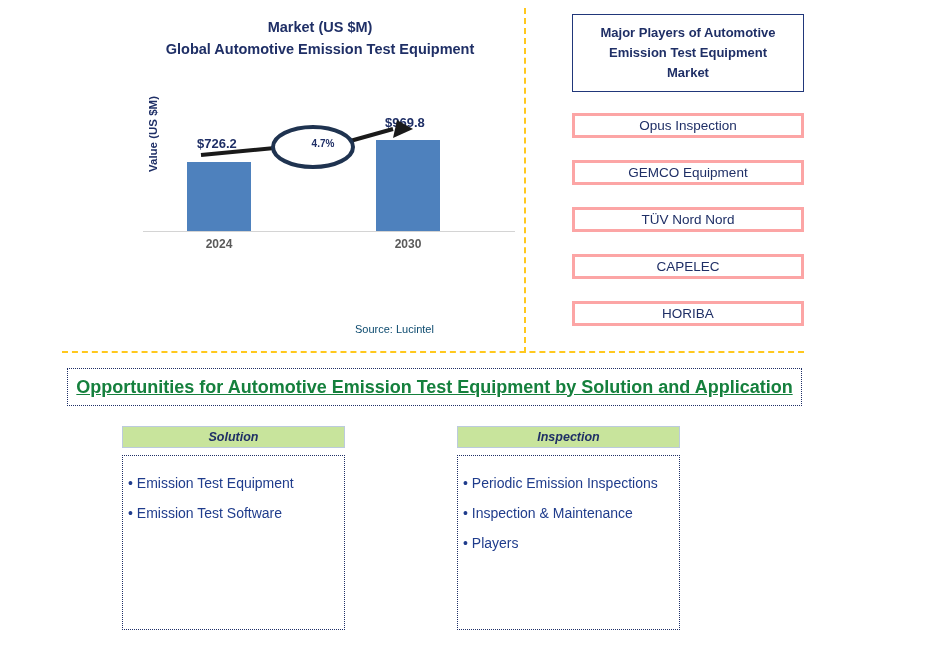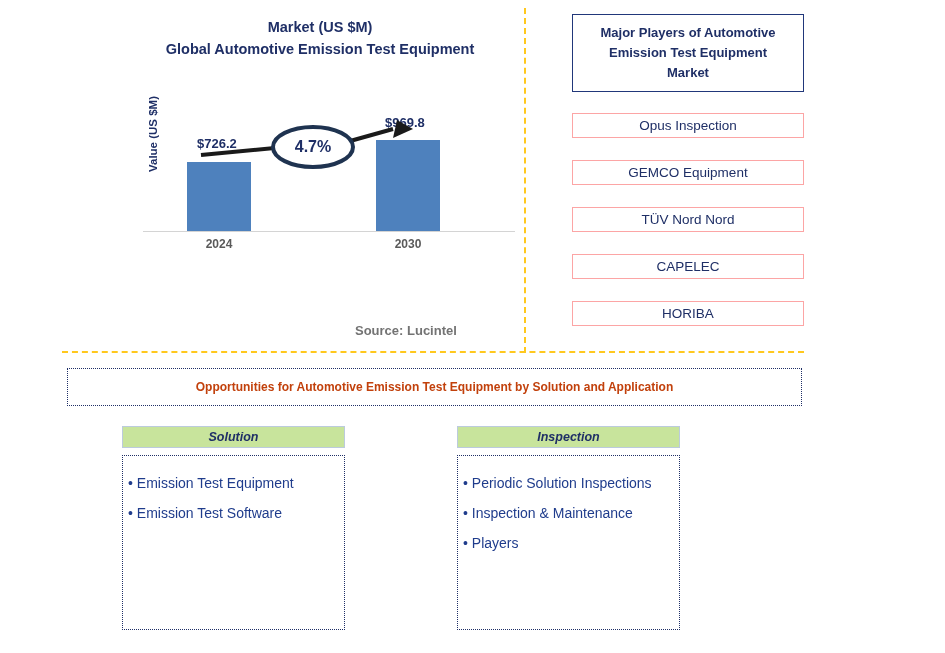--- a/index.html
+++ b/index.html
@@ -108,37 +108,37 @@
   .cagr-svg {
     position: absolute;
     left: 0;
     top: 0;
     width: 390px;
     height: 160px;
     overflow: visible;
   }
   .cagr-text {
     position: absolute;
-    left: 153px;
+    left: 163px;
     top: 28px;
     width: 70px;
     text-align: center;
-    font-size: 16px;
+    font-size: 10px;
     font-weight: bold;
     color: #1F2F66;
   }
 
   
   .source {
     position: absolute;
     left: 355px;
     top: 323px;
-    font-size: 13px;
-    font-weight: bold;
-    color: #737373;
+    font-size: 11px;
+    font-weight: normal;
+    color: #0c4a6e;
   }
 
   
   .players-header {
     position: absolute;
     left: 572px;
     top: 14px;
     width: 232px;
     height: 78px;
     box-sizing: border-box;
@@ -154,21 +154,21 @@
     text-align: center;
     line-height: 20px;
     padding: 0 12px;
   }
   .player-box {
     position: absolute;
     left: 572px;
     width: 232px;
     height: 25px;
     box-sizing: border-box;
-    border: 1px solid #fca5a5;
+    border: 3px solid #fca5a5;
     display: flex;
     align-items: center;
     justify-content: center;
     font-size: 13.5px;
     color: #1F2F66;
   }
 
   
   .opp-banner {
     position: absolute;
@@ -176,23 +176,24 @@
     top: 368px;
     width: 735px;
     height: 38px;
     box-sizing: border-box;
     border: 1.5px dotted #1F2F66;
     display: flex;
     align-items: center;
     justify-content: center;
   }
   .opp-banner-text {
-    font-size: 12px;
-    font-weight: bold;
-    color: #c2410c;
+    font-size: 18px;
+    font-weight: bold;
+    color: #15803d;
+    text-decoration: underline;
   }
 
   
   .cat-header {
     position: absolute;
     height: 22px;
     box-sizing: border-box;
     background: #C8E49C;
     border: 1px solid #BCCBDD;
     display: flex;
@@ -279,16 +280,16 @@
 </div>
 
 <div class="cat-header col-solution-header">Solution</div>
 <div class="cat-body col-solution-body">
   <div class="cat-item">Emission Test Equipment</div>
   <div class="cat-item">Emission Test Software</div>
 </div>
 
 <div class="cat-header col-application-header">Inspection</div>
 <div class="cat-body col-application-body">
-  <div class="cat-item">Periodic Solution Inspections</div>
+  <div class="cat-item">Periodic Emission Inspections</div>
   <div class="cat-item">Inspection &amp; Maintenance</div>
   <div class="cat-item">Players</div>
 </div>
 
 </body></html>

